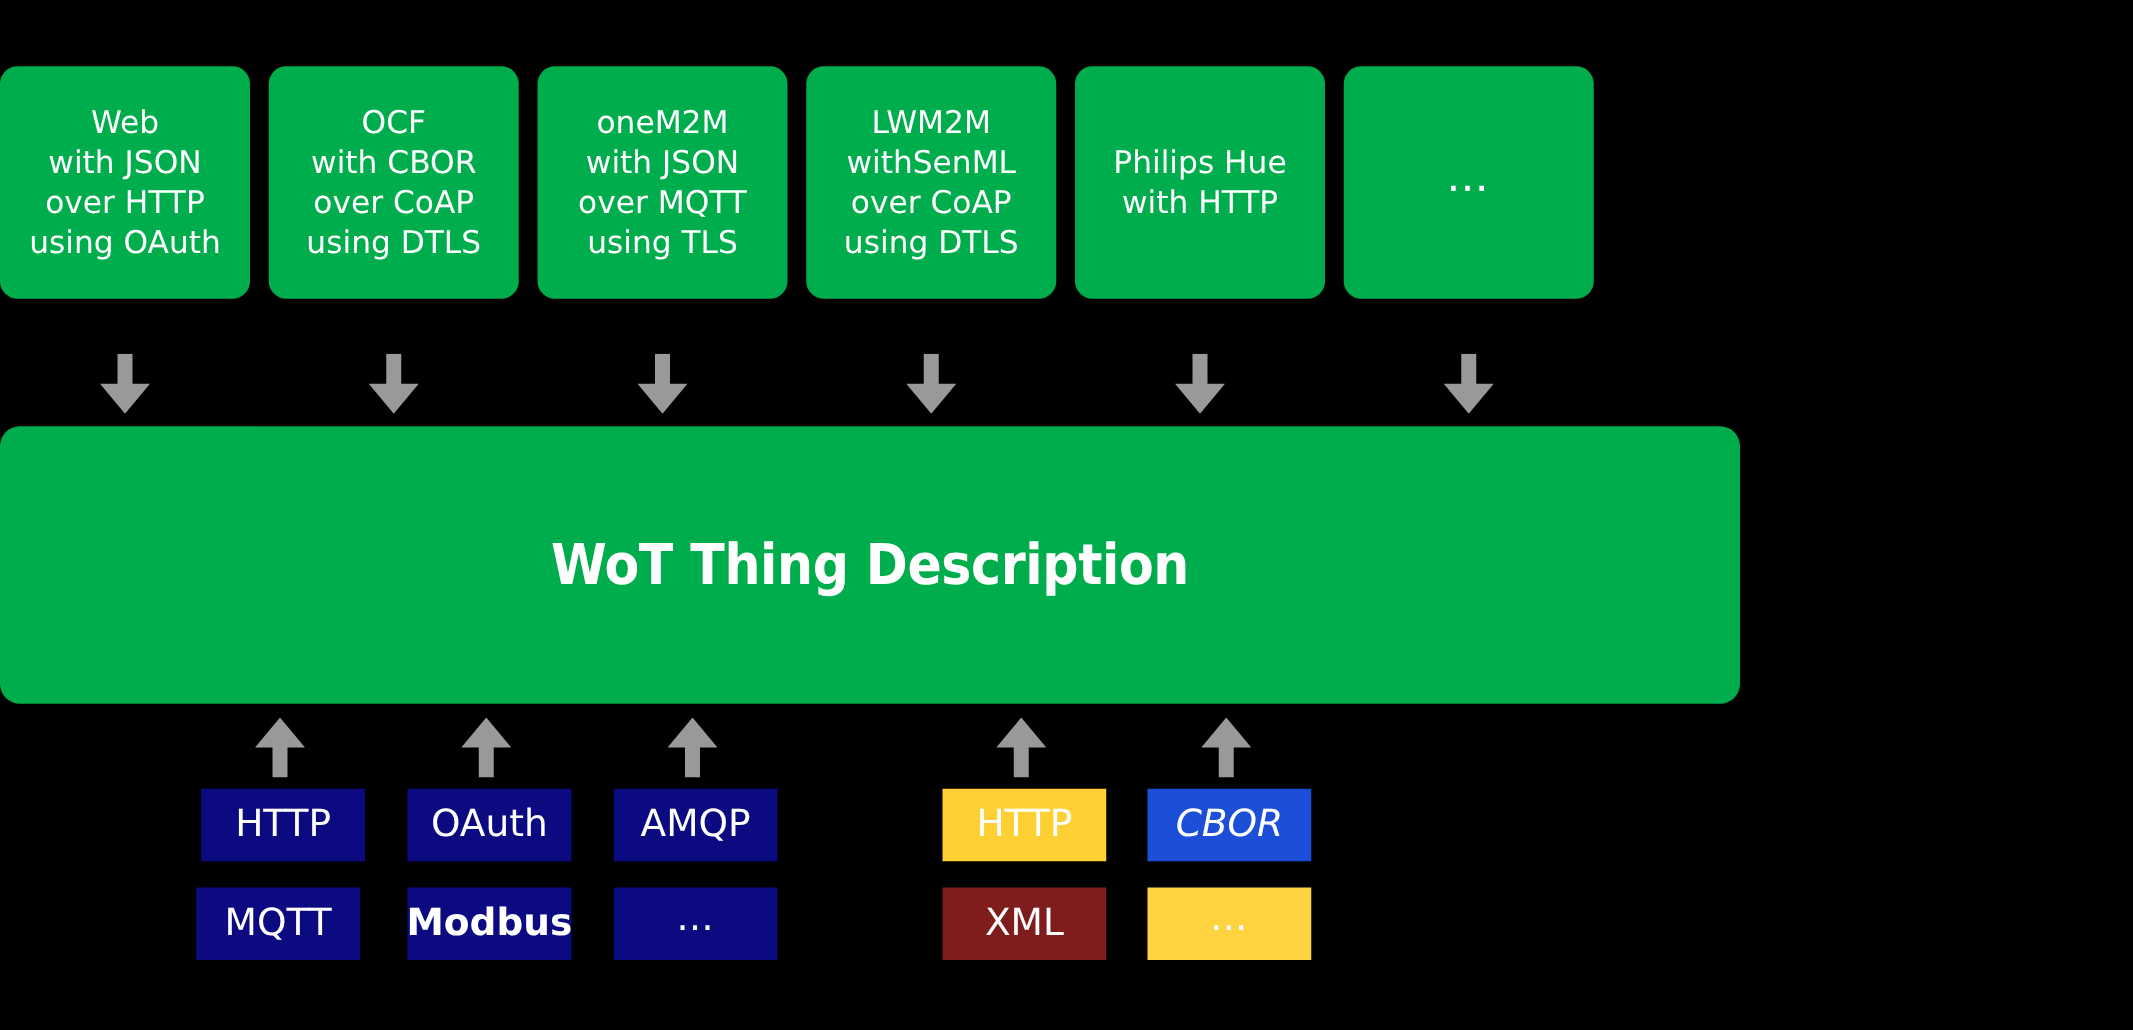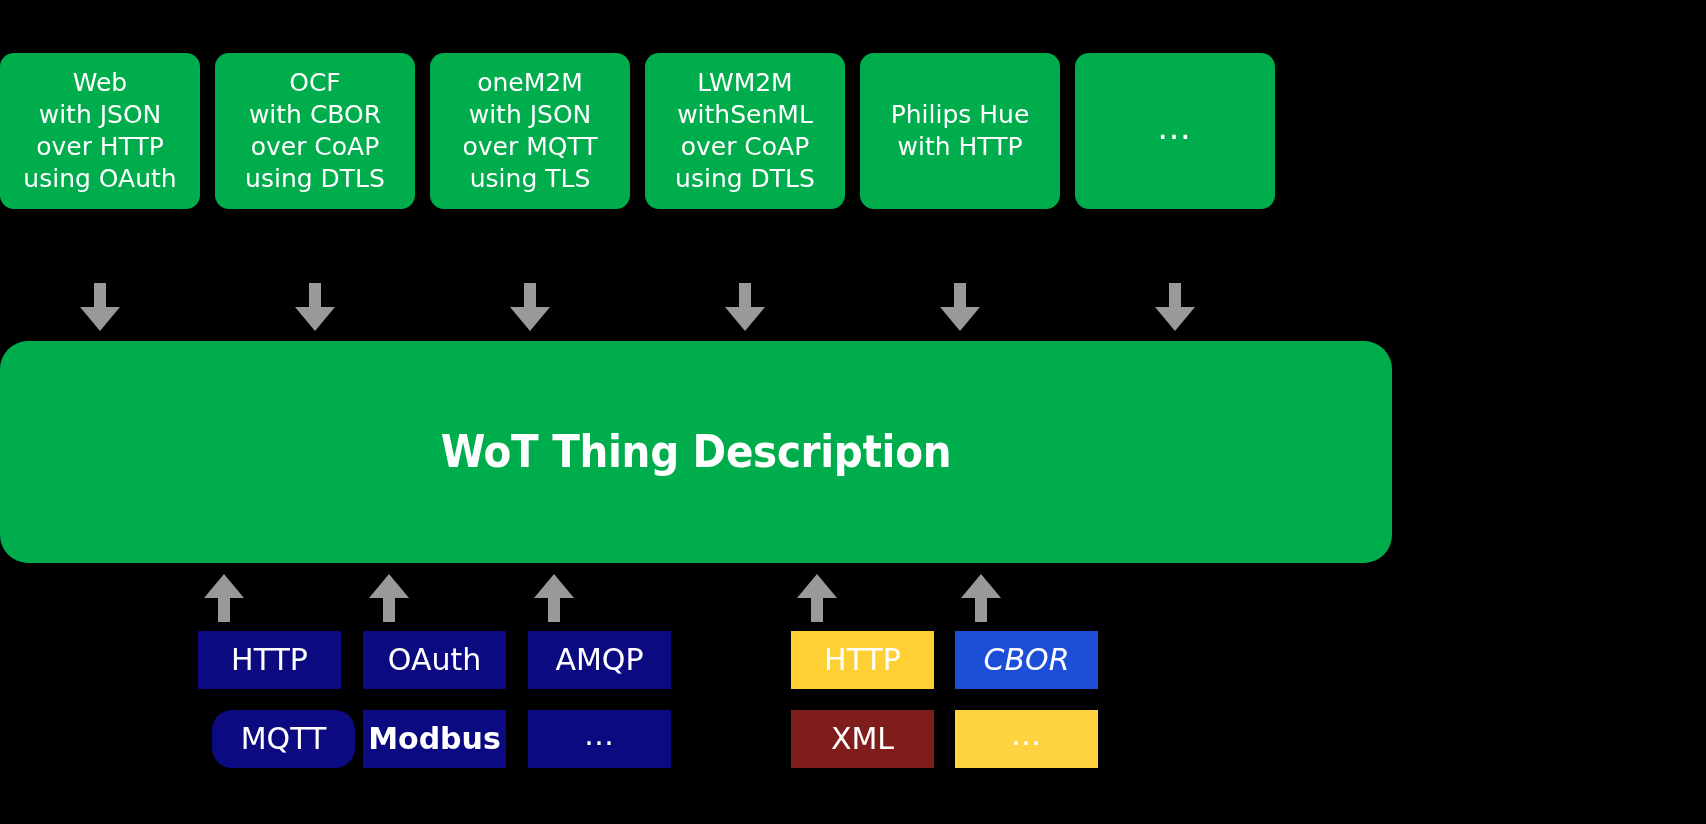--- a/index.html
+++ b/index.html
@@ -9,21 +9,21 @@
     overflow:hidden;
     font-family:"DejaVu Sans", sans-serif;
   }
   #stage { position:relative; width:1706px; height:824px; background:#000; }
 
   
   .top-card{
     position:absolute;
     top:53px;
     width:200px;
-    height:156px;
+    height:186px;
     background:#00ad4d;
     border-radius:14px;
     display:flex;
     align-items:center;
     justify-content:center;
     text-align:center;
     color:#ffffff;
     font-size:25px;
     line-height:1.28;
     font-family:"DejaVu Sans", sans-serif;
@@ -41,50 +41,49 @@
   .arrow-down svg, .arrow-up svg{ display:block; width:100%; height:100%; }
 
   
   #wot-bar{
     position:absolute;
     left:0px;
     top:341px;
     width:1392px;
     height:222px;
     background:#00ad4d;
-    border-radius:28px;
+    border-radius:16px;
     display:flex;
     flex-direction:column;
     align-items:center;
     justify-content:center;
     color:#ffffff;
   }
   #wot-bar .wot-line{
     font-family:"DejaVu Sans Condensed","Liberation Sans", sans-serif;
     font-weight:bold;
     font-size:45px;
     line-height:1.28;
     letter-spacing:-0.3px;
     text-align:center;
     white-space:nowrap;
   }
 
   
   .chip{
     position:absolute;
-    width:143px;
+    width:131px;
     height:58px;
     display:flex;
     align-items:center;
     justify-content:center;
     color:#ffffff;
     font-size:30px;
     font-family:"DejaVu Sans", sans-serif;
     line-height:1;
-    margin-left:37px;
   }
   .chip.protocol{ background:#0c0a80; }
   .chip.media-json{ background:#fed033; }
   .chip.media-cbor{ background:#1d4ed8;font-style:italic; }
   .chip.media-xml{ background:#7f1d1d; }
   .chip.media-etc{ background:#fed33f; }
   .chip.dots-chip{ font-size:30px; letter-spacing:1px; padding-bottom:9px; }
 </style>
 </head>
 <body>
@@ -175,21 +174,21 @@
         <svg viewBox="0 0 40 48" xmlns="http://www.w3.org/2000/svg">
           <polygon points="14,48 26,48 26,24 40,24 20,0 0,24 14,24" fill="#999999"></polygon>
         </svg>
       </div>
     </div>
 
   <div id="bottom-chips">
       <div class="chip protocol" style="left: 161px; top: 631px;">HTTP</div>
       <div class="chip protocol" style="left: 326px; top: 631px;">OAuth</div>
       <div class="chip protocol" style="left: 491px; top: 631px;">AMQP</div>
-      <div class="chip protocol" style="left: 175px; top: 710px; border-radius: 20px;">MQTT</div>
+      <div class="chip protocol" style="left: 157px; top: 710px;">MQTT</div>
       <div class="chip protocol" style="left: 326px; top: 710px; font-weight: bold;">Modbus</div>
       <div class="chip protocol dots-chip" style="left: 491px; top: 710px;">…</div>
       <div class="chip media-json" style="left: 754px; top: 631px;">HTTP</div>
       <div class="chip media-cbor" style="left: 918px; top: 631px;">CBOR</div>
       <div class="chip media-xml" style="left: 754px; top: 710px;">XML</div>
       <div class="chip media-etc dots-chip" style="left: 918px; top: 710px;">…</div>
     </div>
 
 </div>
 

